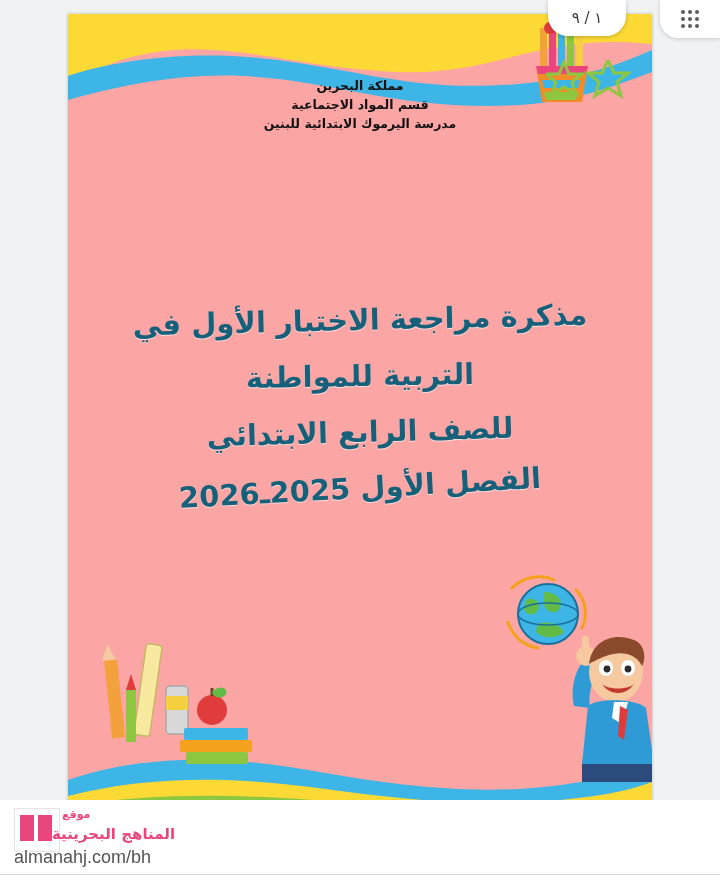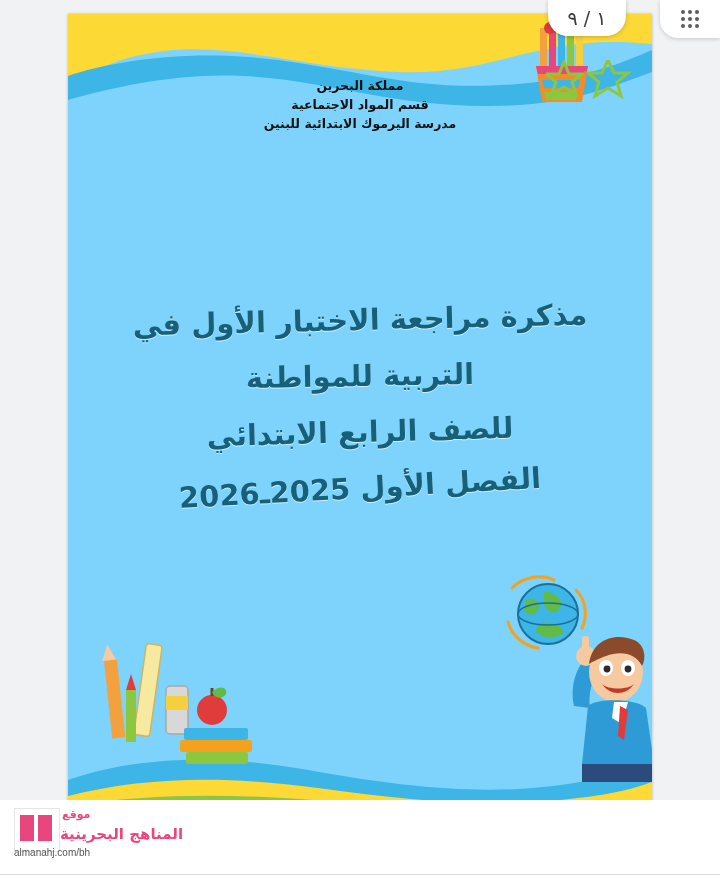--- a/index.html
+++ b/index.html
@@ -29,21 +29,21 @@
     left: 548px;
     width: 78px;
     height: 36px;
     background: #ffffff;
     border-bottom-left-radius: 20px;
     border-bottom-right-radius: 20px;
     box-shadow: 0 1px 4px rgba(0,0,0,.22);
     display: flex;
     align-items: center;
     justify-content: center;
-    font-size: 19px;
+    font-size: 15px;
     color: #3b3b3b;
     direction: rtl;
     letter-spacing: 1px;
     z-index: 30;
   }
 
   
   #grid-button {
     position: absolute;
     top: 0;
@@ -71,21 +71,21 @@
     display: block;
   }
 
   
   #page {
     position: absolute;
     left: 68px;
     top: 14px;
     width: 584px;
     height: 800px;
-    background: #7dd3fc;
+    background: #fca5a5;
     box-shadow: 0 0 3px rgba(0,0,0,.25);
     overflow: hidden;
   }
 
   
   .wave-top {
     position: absolute;
     top: 0; left: 0;
     width: 584px;
     height: 120px;
@@ -171,28 +171,27 @@
     direction: rtl;
   }
   #brand-text-ar2 {
     position: absolute;
     left: 52px;
     top: 25px;
     color: #e8467c;
     font-size: 15px;
     font-weight: bold;
     direction: rtl;
-    padding-left: 8px;
   }
   #brand-url {
     position: absolute;
     left: 14px;
     top: 47px;
     color: #555555;
-    font-size: 10px;
+    font-size: 18px;
     font-family: "Liberation Sans", sans-serif;
   }
   #brand-divider {
     position: absolute;
     left: 0; top: 74px;
     width: 720px; height: 1px;
     background: #d9d9d9;
   }
   #bottom-strip {
     position: absolute;

